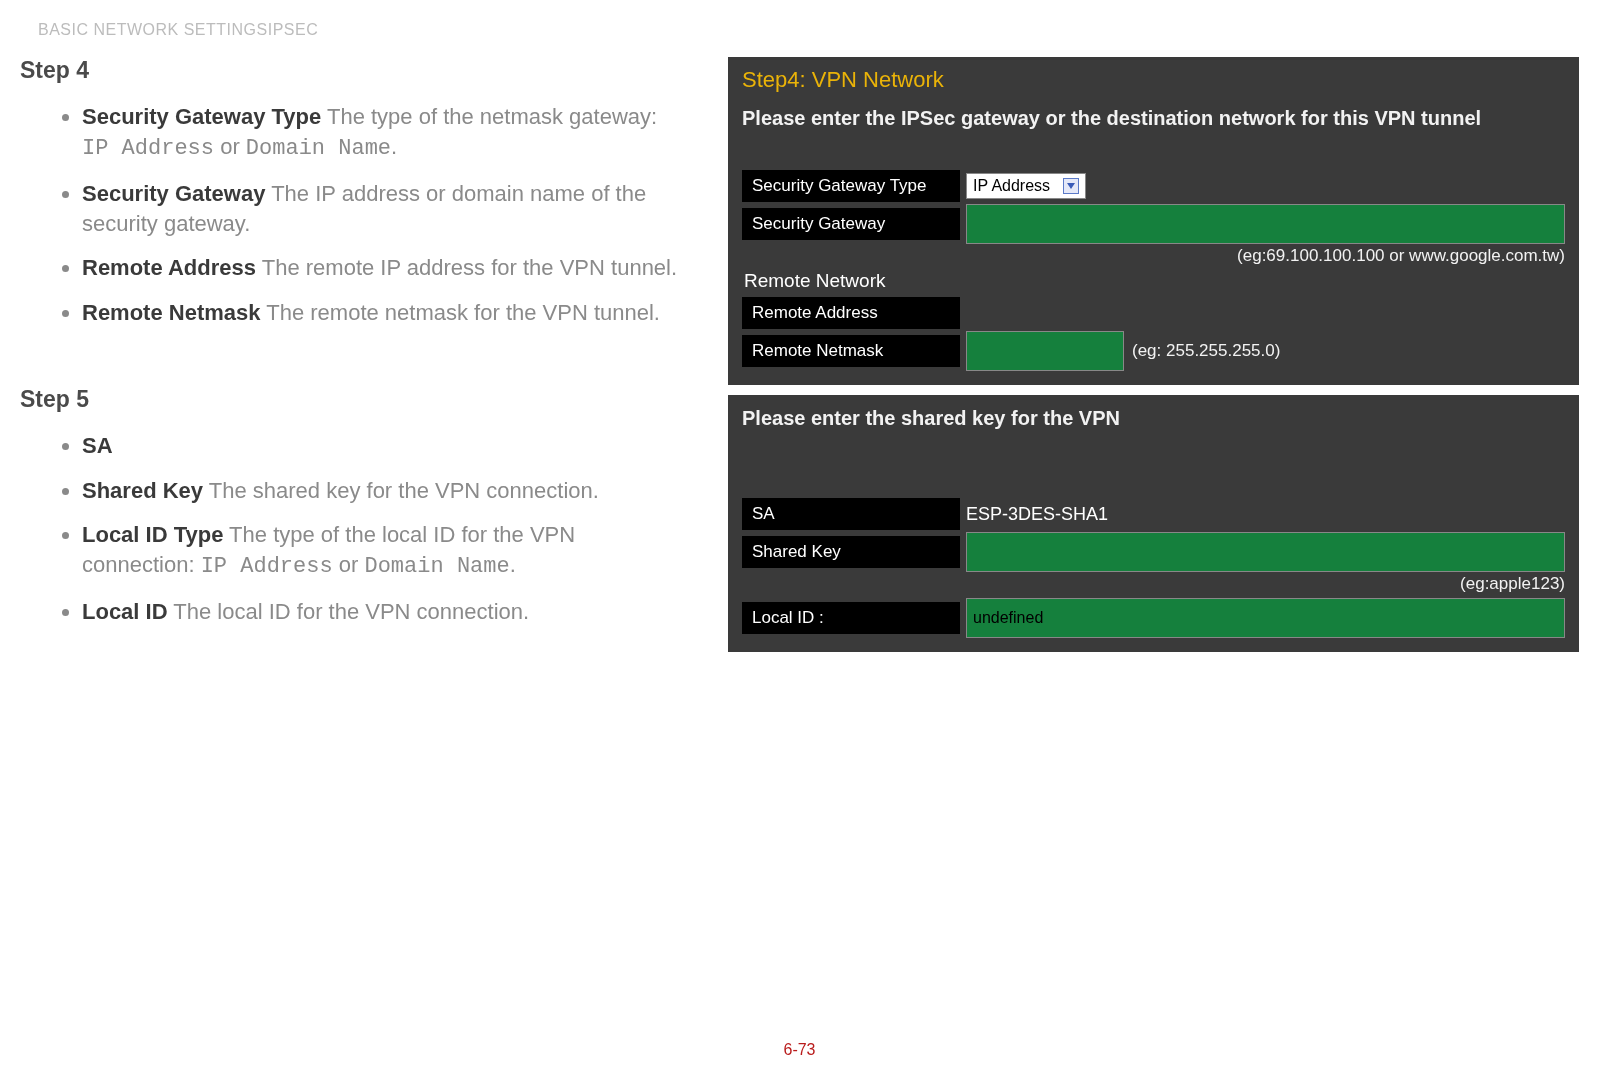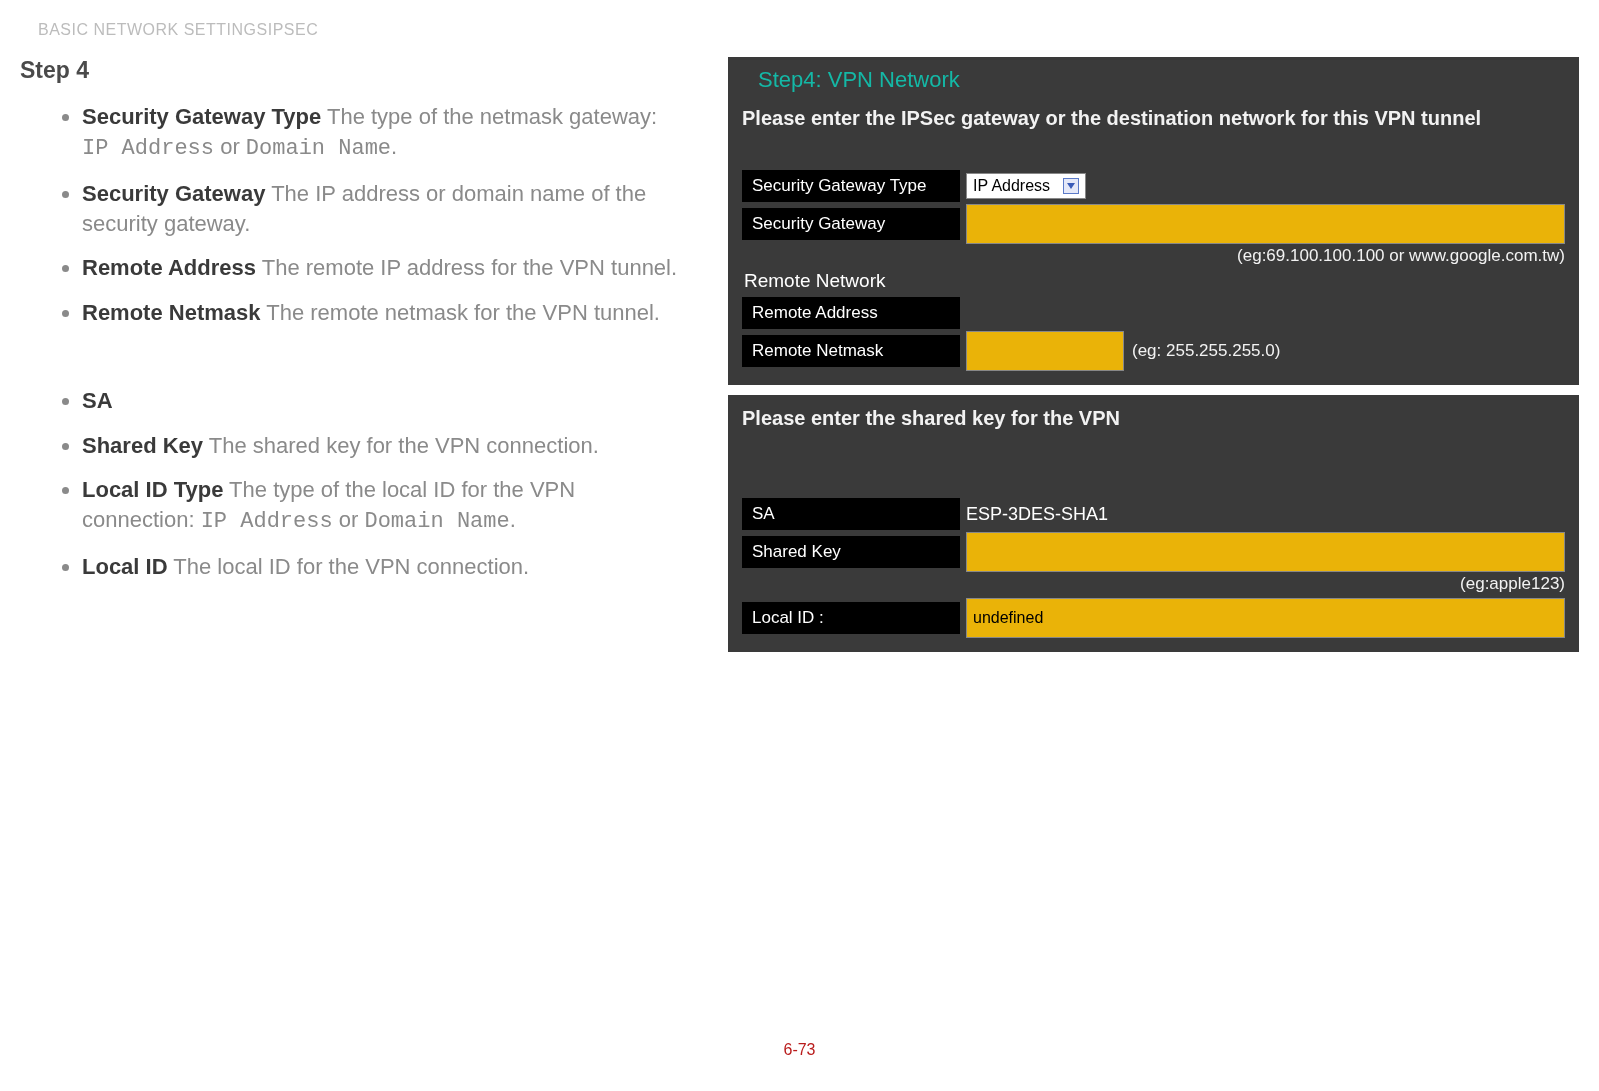--- a/index.html
+++ b/index.html
@@ -58,23 +58,22 @@
   }
   .panel {
     background: #3a3a3a;
     color: #fff;
     padding: 10px 14px 12px 14px;
     margin-bottom: 10px;
   }
   .panel .panel-title {
     font-size: 22px;
     font-weight: normal;
-    color: #14b8a6;
+    color: #eab308;
     margin-bottom: 12px;
-    margin-left: 16px;
   }
   .panel .panel-desc {
     font-size: 20px;
     color: #f2f2f2;
     margin-bottom: 38px;
     line-height: 1.35;
     font-weight: bold;
   }
   .field-row {
     display: flex;
@@ -121,21 +120,21 @@
   .sel .chev::after {
     content: "";
     position: absolute;
     left: 3px;
     top: 4px;
     border-left: 4px solid transparent;
     border-right: 4px solid transparent;
     border-top: 6px solid #3a5bb8;
   }
   .txt-input {
-    background: #eab308;
+    background: #15803d;
     height: 40px;
     border: 1px solid #888;
     flex: 0 0 158px;
   }
   .txt-input.long {
     flex: 1;
   }
   .hint {
     color: #f2f2f2;
     font-size: 17px;
@@ -185,20 +184,21 @@
         <span class="term">Security Gateway</span><span>  The IP address or domain name of the security gateway.</span>
       </li>
       <li>
         <span class="term">Remote Address</span><span>  The remote IP address for the VPN tunnel.</span>
       </li>
       <li>
         <span class="term">Remote Netmask</span><span>  The remote netmask for the VPN tunnel.</span>
       </li>
     </ul>
 
+    <div class="step-heading">Step 5</div>
     <ul class="def-list">
       <li>
         <span class="term">SA</span>
       </li>
       <li>
         <span class="term">Shared Key</span><span>  The shared key for the VPN connection.</span>
       </li>
       <li>
         <span class="term">Local ID Type</span><span>  The type of the local ID for the VPN connection: </span><span class="code">IP Address</span><span> or </span><span class="code">Domain Name</span><span>.</span>
       </li>

